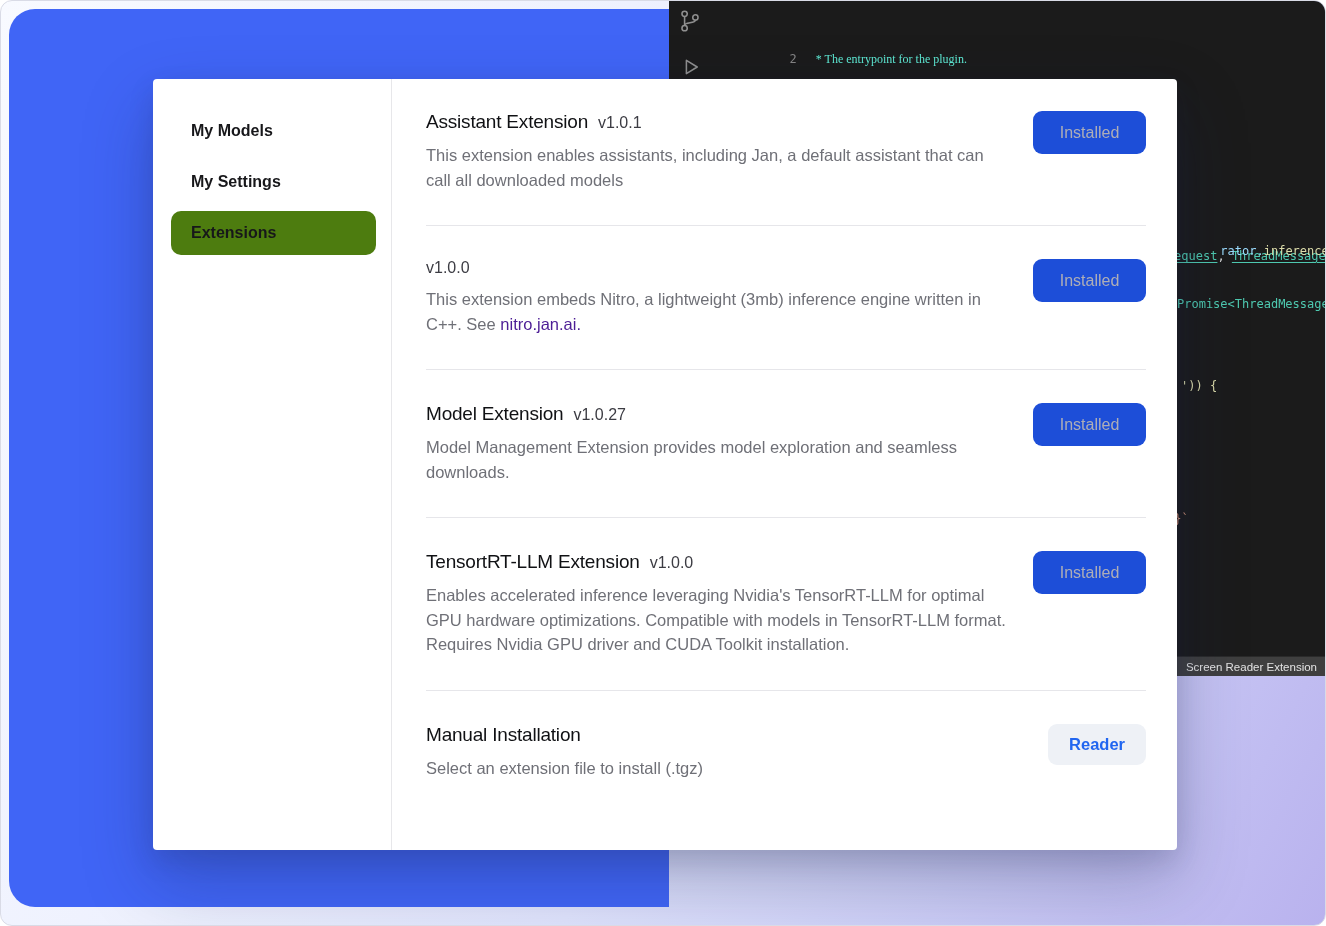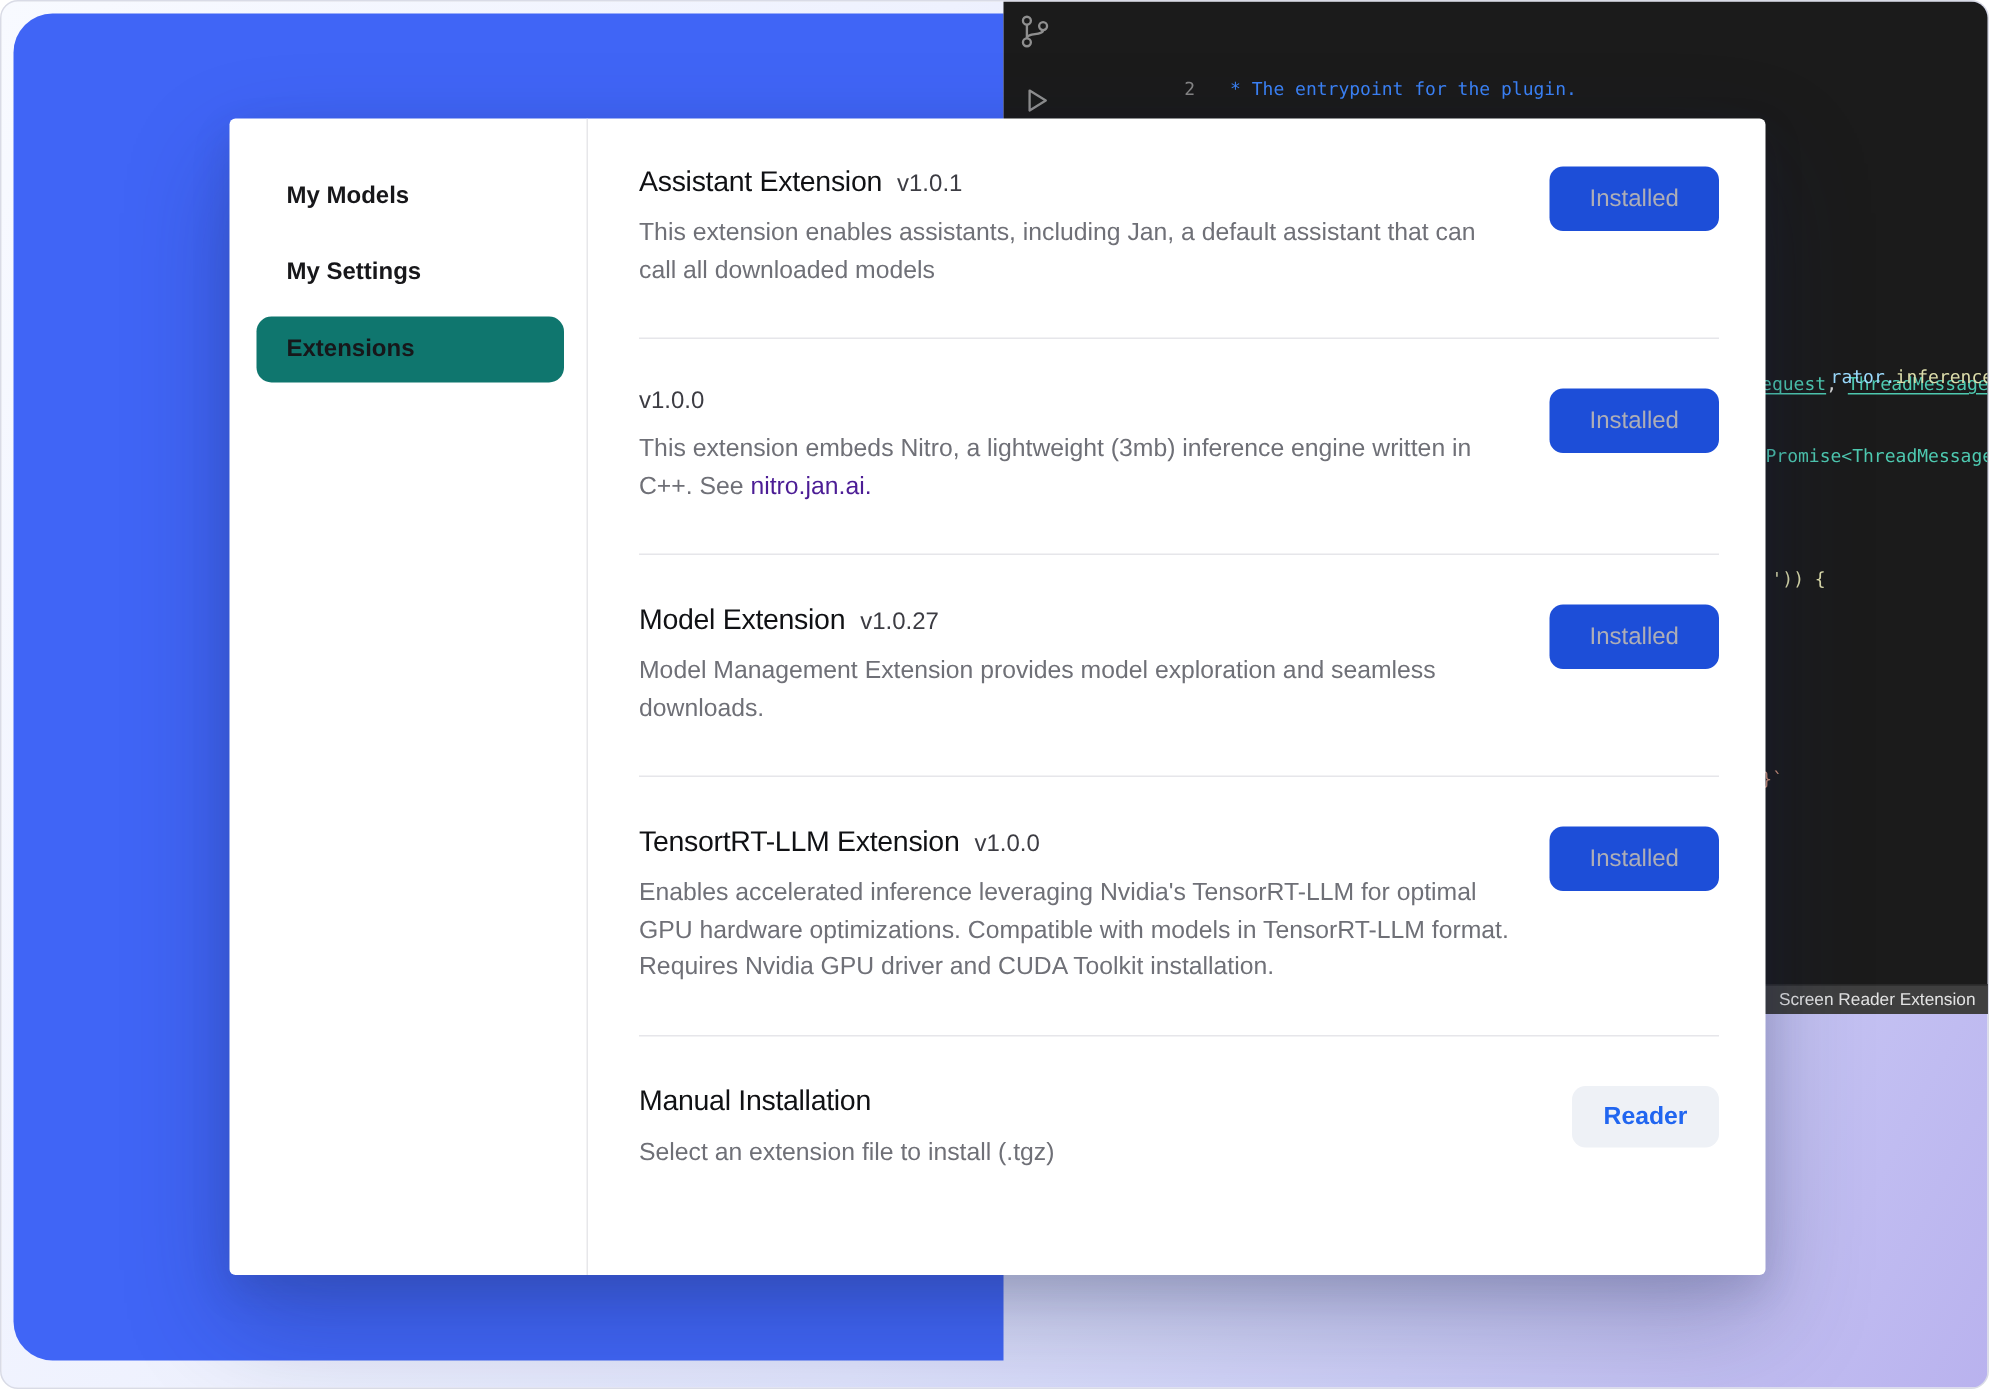--- a/index.html
+++ b/index.html
@@ -30,21 +30,21 @@
   .code{ position:absolute; left:46px; top:1px; font:12px/16.4px "DejaVu Sans Mono",monospace; white-space:pre; color:#d4d4d4; }
   .code-line{ height:16.4px; }
   .ln{ display:inline-block; width:24px; text-align:right; color:#858585; margin-right:16px; }
 
   .frag{ position:absolute; font:12px "DejaVu Sans Mono",monospace; white-space:pre; }
   .frag1{ left:508px; top:229px; }
   .frag2{ left:508px; top:296px; }
   .frag3{ left:512px; top:378px; }
   .frag4{ left:498px; top:511px; }
 
-  .c-comment{ color:#3b82f6; }
+  .c-comment{ color:#5eead4;font-family:Liberation Serif, serif; }
   .c-kw{ color:#C586C0; }
   .c-var{ color:#9CDCFE; }
   .c-tok{ color:#4EC9B0; text-decoration:underline; text-underline-offset:2px; }
   .c-plain{ color:#d4d4d4; }
   .c-fn{ color:#DCDCAA; }
   .c-type{ color:#4EC9B0; }
   .c-str{ color:#CE9178; }
 
   .statusbar{
     position:absolute; left:0; bottom:0; width:100%; height:20px;
@@ -60,21 +60,21 @@
     position:absolute; left:152px; top:78px; width:1024px; height:771px;
     background:#FFFFFF; border-radius:4px; overflow:hidden; display:flex;
     box-shadow:0 30px 70px rgba(25,35,80,.28), 0 10px 26px rgba(25,35,80,.14);
   }
   .side{ flex:0 0 239px; width:239px; border-right:1px solid #e7e7ea; padding:30px 16px 0 18px; }
   .side-item{
     width:205px; height:44px; display:flex; align-items:center; padding:0 20px;
     border-radius:10px; font-size:16px; font-weight:700; color:#17171A;
     margin-bottom:7px; cursor:pointer;
   }
-  .side-item.active{ background:#0f766e; }
+  .side-item.active{ background:#4d7c0f; }
 
   .content{ flex:1; padding:32px 31px 0 34px; }
   .ext-row{ display:flex; justify-content:space-between; align-items:flex-start; }
   .ext-info{ max-width:580px; }
   .ext-head{ display:flex; align-items:baseline; gap:10px; }
   .ext-name{ font-size:19px; font-weight:400; color:#101114; letter-spacing:-0.2px; }
   .ext-ver{ font-size:16px; color:#3C3C43; }
   .ext-desc{ margin-top:10px; font-size:16.5px; line-height:24.5px; color:#6F7077; }
   .link{ color:#4c1d95; text-decoration:none; cursor:pointer; }
 

